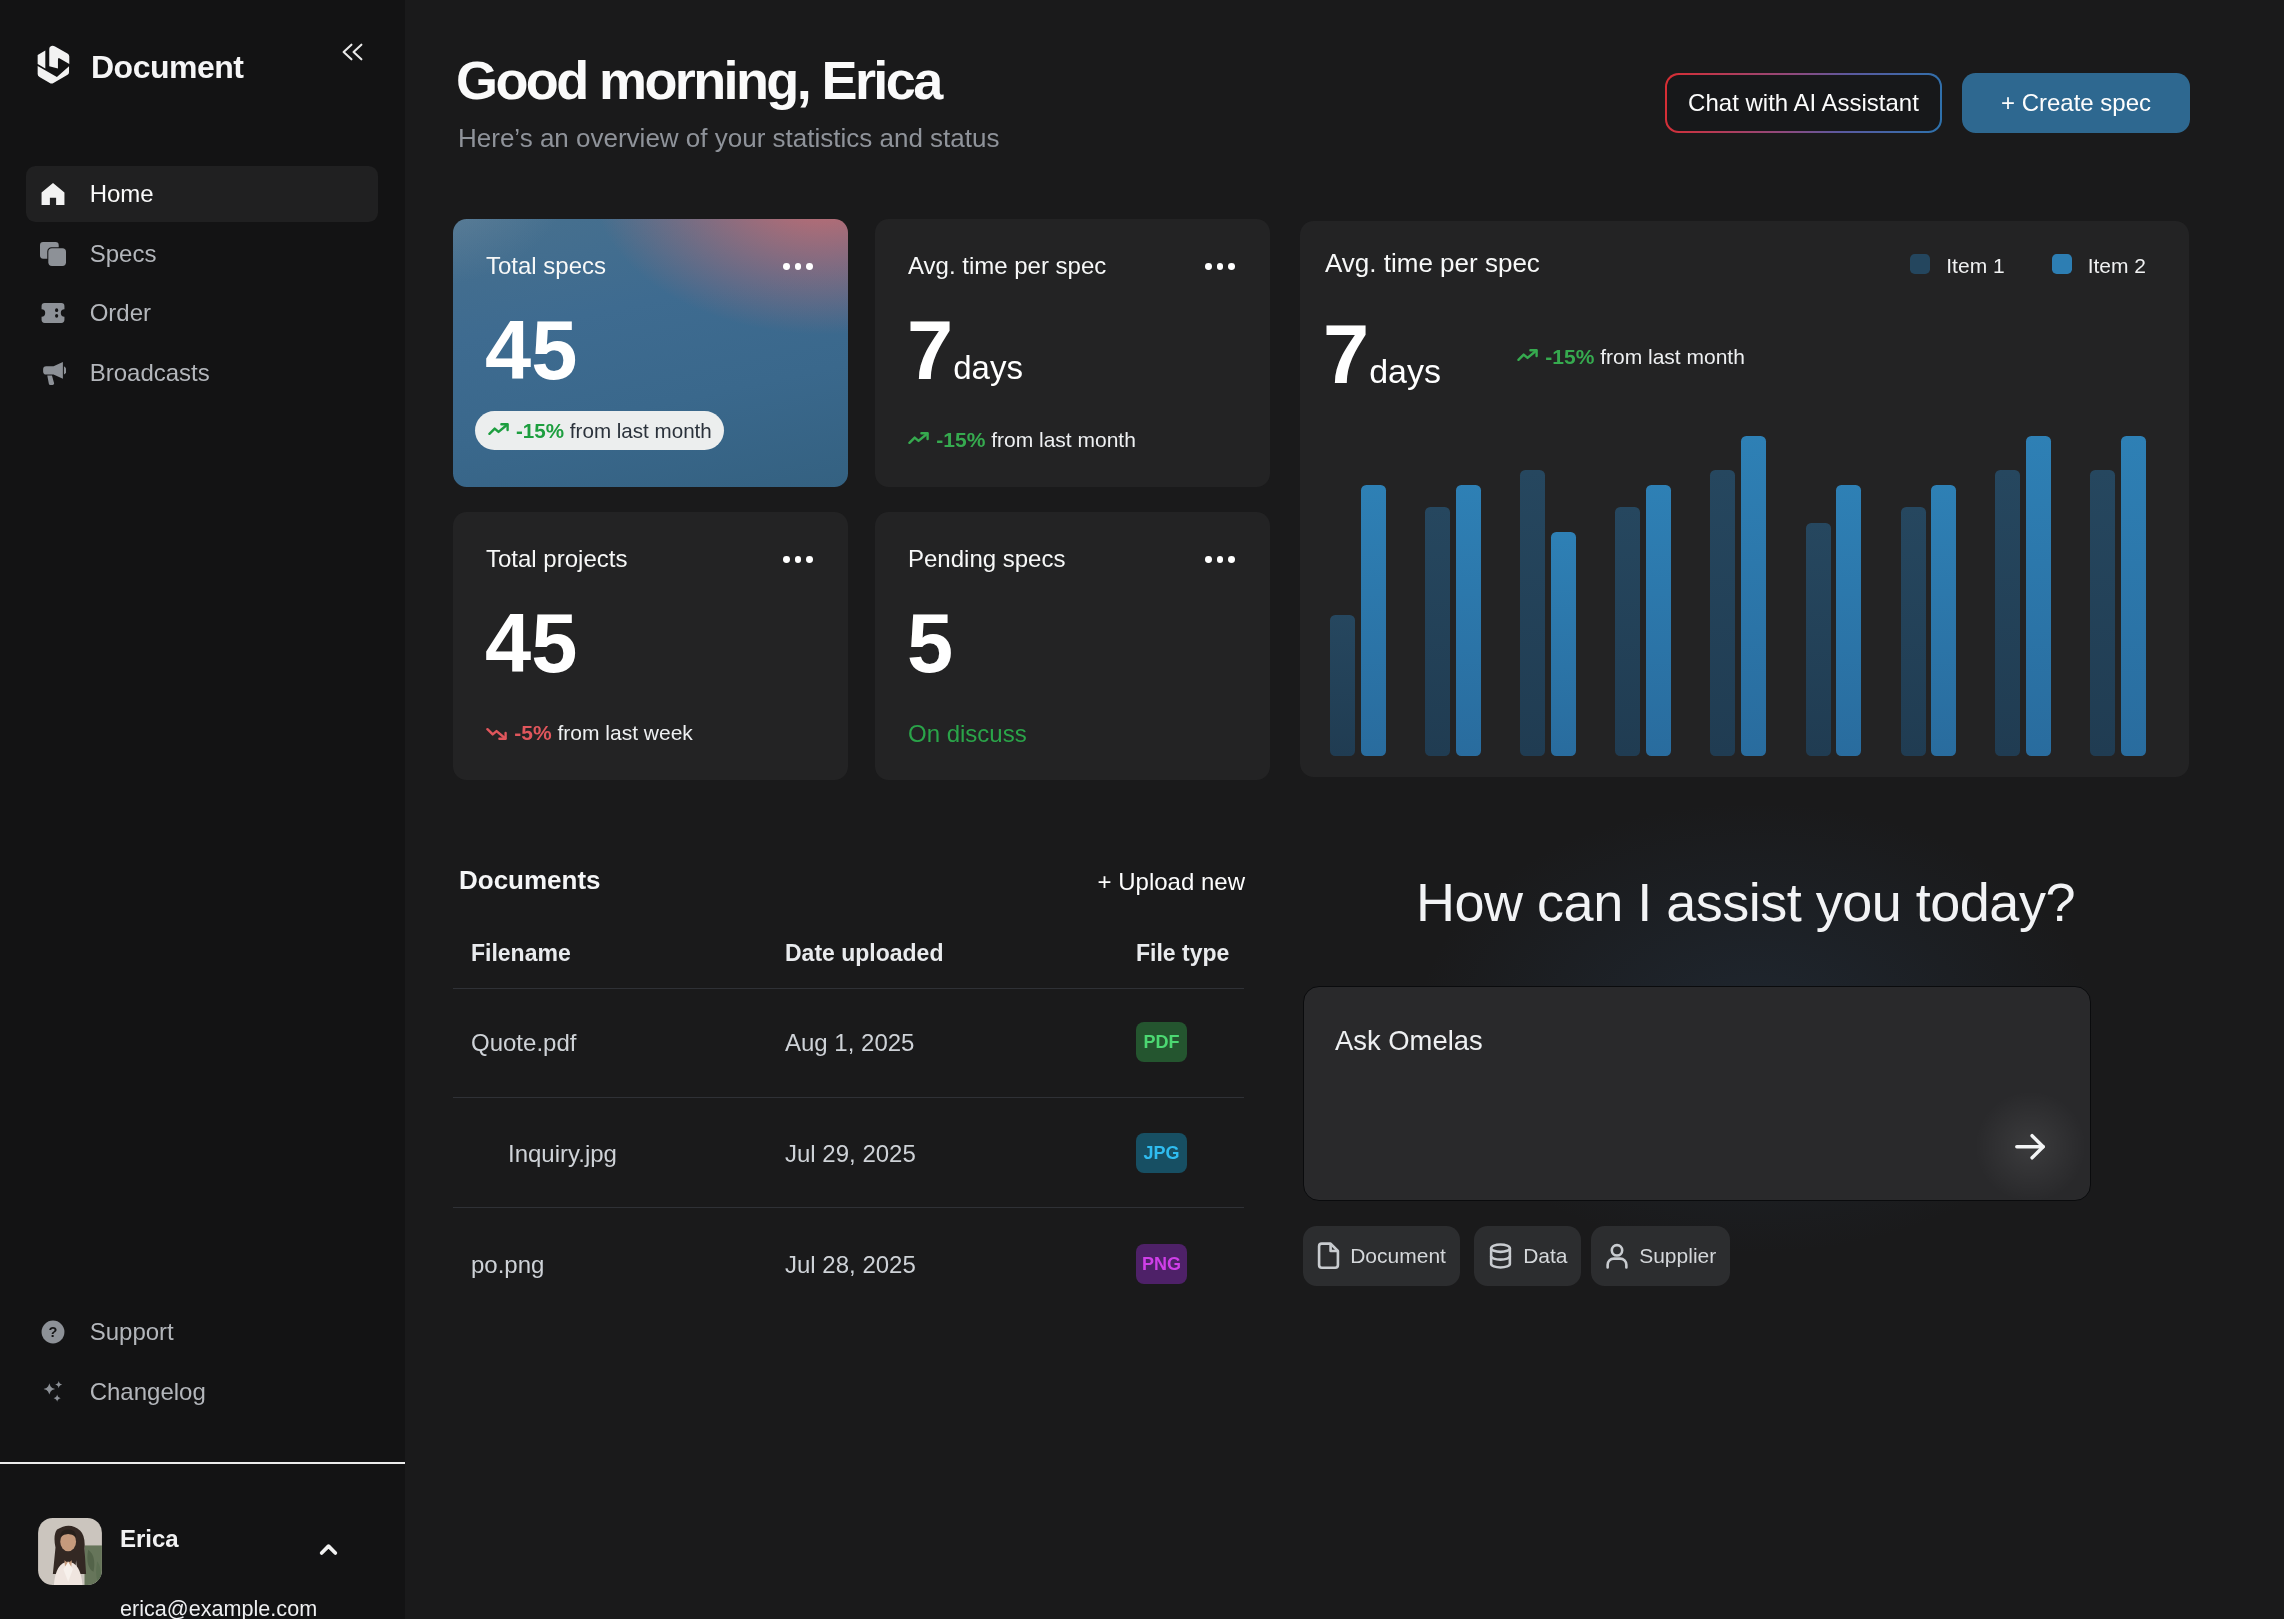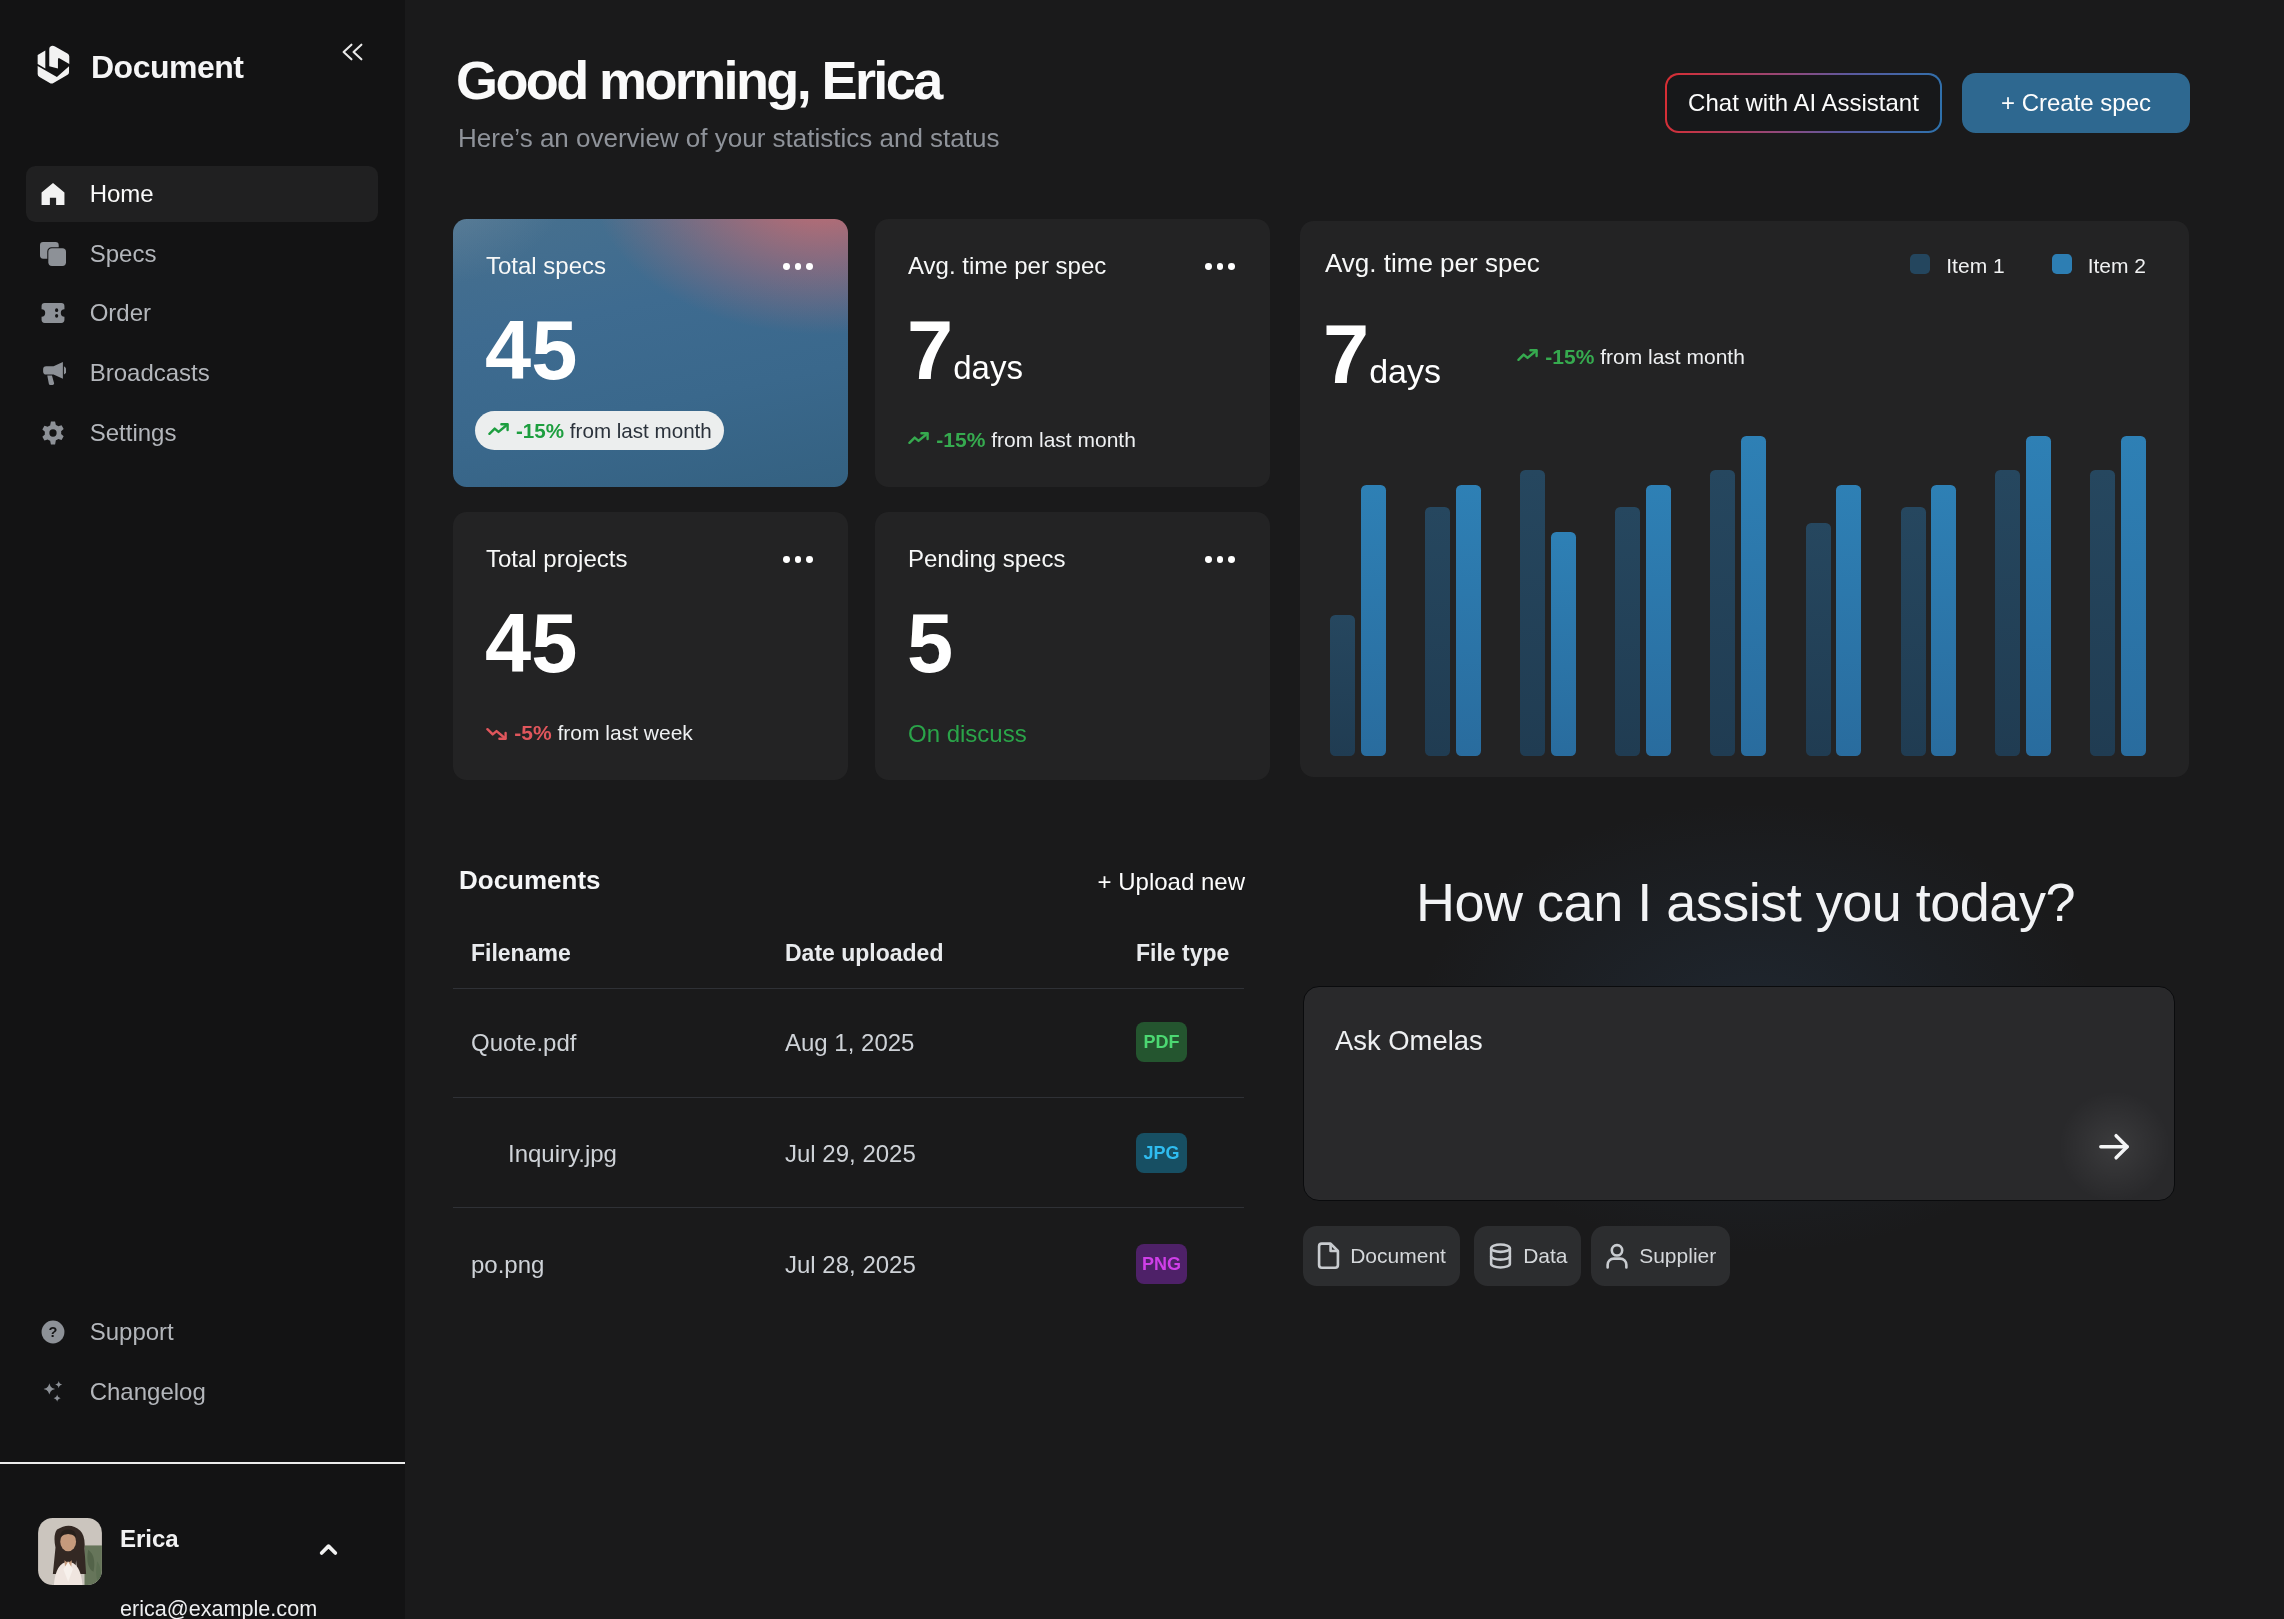--- a/index.html
+++ b/index.html
@@ -82,21 +82,21 @@
 .divl { position:absolute; left:453px; width:791px; height:1.1px; background:#2f3136; }
 .td { position:absolute; font-size:24px; color:#ced2d7; }
 .badge { position:absolute; left:1136px; width:51px; height:40px; border-radius:8px; font-size:18px; font-weight:700; display:flex; align-items:center; justify-content:center; }
 #b-pdf { background:#24552f; color:#4cd872; }
 #b-jpg { background:#174f63; color:#2fbcf0; }
 #b-png { background:#4e2168; color:#cf3fe8; }
 
 
 #glow { position:absolute; left:1255px; top:749px; width:1002px; height:664px; background:radial-gradient(50% 50% at 50% 42%, rgba(52,90,132,0.20), rgba(52,90,132,0) 68%); }
 #assist-h { position:absolute; left:1300px; top:871px; width:891px; text-align:center; font-size:54px; font-weight:500; color:#f2f3f5; letter-spacing:-0.5px; }
-#ta { position:absolute; left:1303px; top:986px; width:872px; height:215px; border-radius:16px; border:1.6px solid #0a0b0d; background:#29292b; }
+#ta { position:absolute; left:1303px; top:986px; width:788px; height:215px; border-radius:16px; border:1.6px solid #0a0b0d; background:#29292b; }
 #ta .ph { position:absolute; left:31px; top:38px; font-size:27.4px; color:#eef0f2; }
 #ta .arrwrap { position:absolute; right:4.2px; bottom:-2.1px; width:111px; height:111px; display:flex; align-items:center; justify-content:center; background:radial-gradient(closest-side, rgba(255,255,255,0.085), rgba(255,255,255,0)); }
 .chip { position:absolute; top:1226px; height:60px; background:#2c2d2f; border-radius:13.7px; display:flex; align-items:center; font-size:21px; color:#d4d7da; padding:0 13.7px; }
 .chip svg { margin-right:10.5px; }
 #chip1 { left:1303px; }
 #chip2 { left:1474px; }
 #chip3 { left:1591px; }
 </style>
 </head>
 <body>
@@ -137,26 +137,20 @@
         </svg>
       <div class="lbl">Order</div>
     </div>
     <div class="nav-item">
       <svg class="nic" viewBox="0 0 50 50">
           <path fill="#8d9197" d="M44 4 v32 l-18-8 h-14 a6 6 0 0 1 -6-6 v-4 a6 6 0 0 1 6-6 h14 z"></path>
           <path fill="#8d9197" d="M14 30 h9 l4 14 a3 3 0 0 1 -3 4 h-4 a3 3 0 0 1 -3-2.4 z"></path>
           <path fill="#8d9197" d="M46 12 a9 9 0 0 1 0 16 z"></path>
         </svg>
       <div class="lbl">Broadcasts</div>
-    </div>
-    <div class="nav-item">
-      <svg class="nic" viewBox="0 0 50 50">
-          <path fill="#8d9197" d="M21 3 h8 l1.5 6.5 a17 17 0 0 1 4.6 2.7 l6.4-2 4 7 -4.9 4.4 a17 17 0 0 1 0 5.4 l4.9 4.4 -4 7 -6.4-2 a17 17 0 0 1 -4.6 2.7 L29 47 h-8 l-1.5-6.9 a17 17 0 0 1 -4.6-2.7 l-6.4 2 -4-7 4.9-4.4 a17 17 0 0 1 0-5.4 L4.5 18.2 l4-7 6.4 2 a17 17 0 0 1 4.6-2.7 z M25 18 a7 7 0 1 0 0 14 a7 7 0 0 0 0-14 z"></path>
-        </svg>
-      <div class="lbl">Settings</div>
     </div>
   </div>
 
   <div id="navbot" class="nav">
     <div class="nav-item">
       <svg class="nic" viewBox="0 0 50 50">
           <circle cx="25" cy="25" r="22" fill="#8d9197"></circle>
           <text x="25" y="34" text-anchor="middle" font-size="28" font-weight="700" fill="#131314">?</text>
         </svg>
       <div class="lbl">Support</div>

